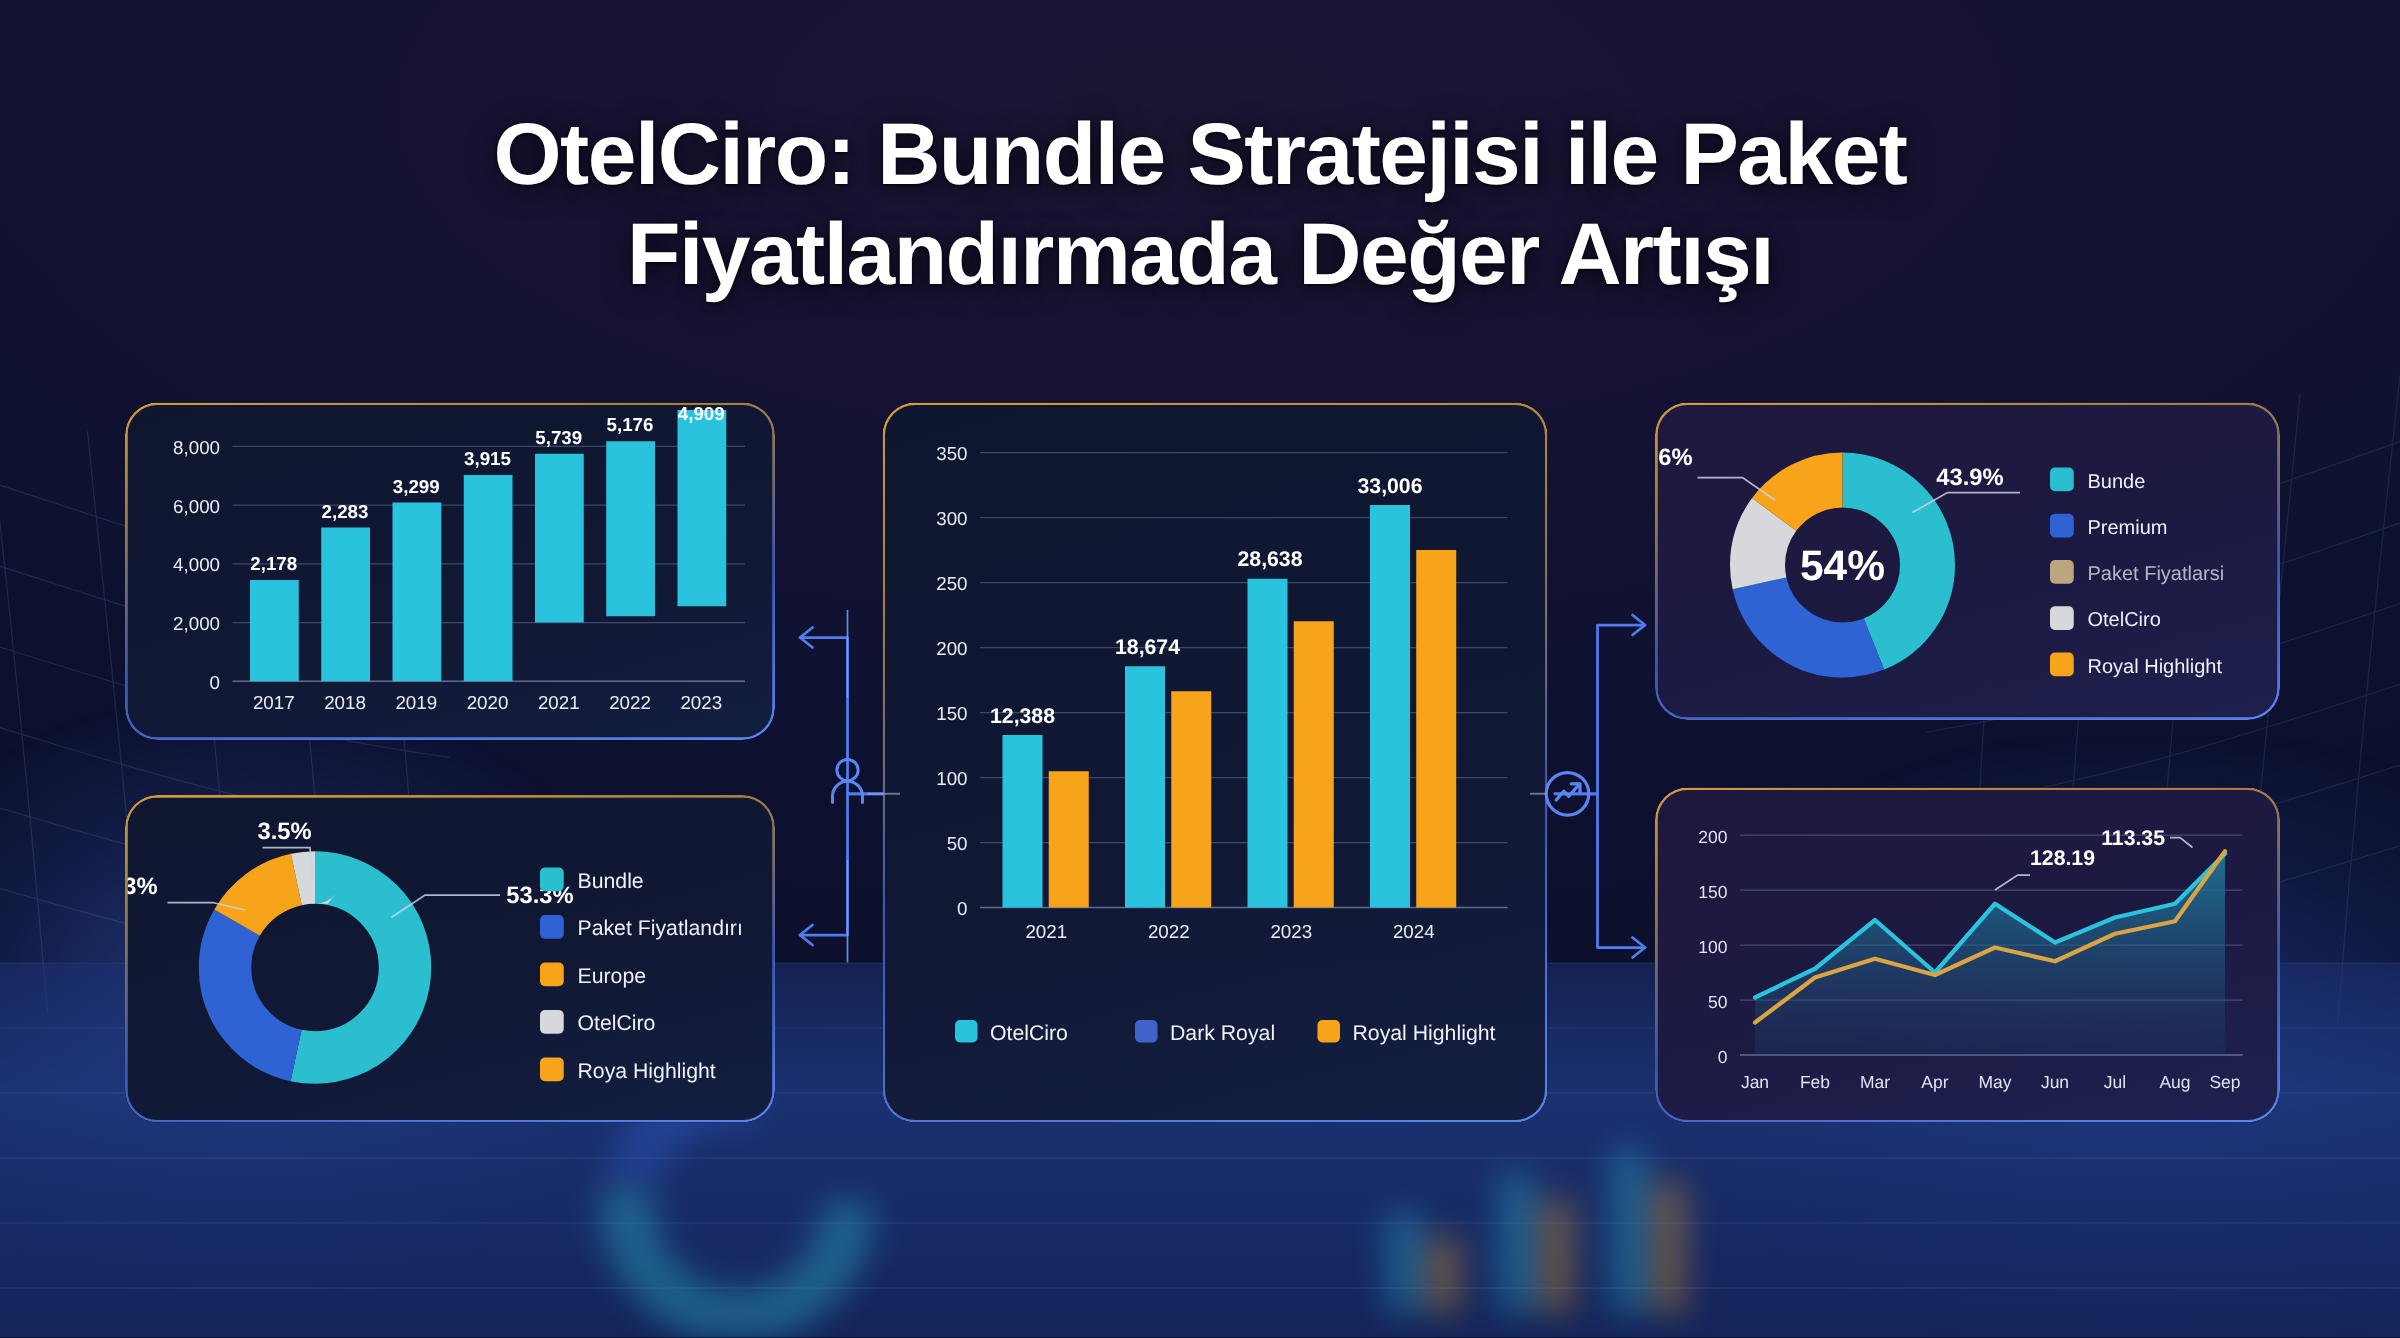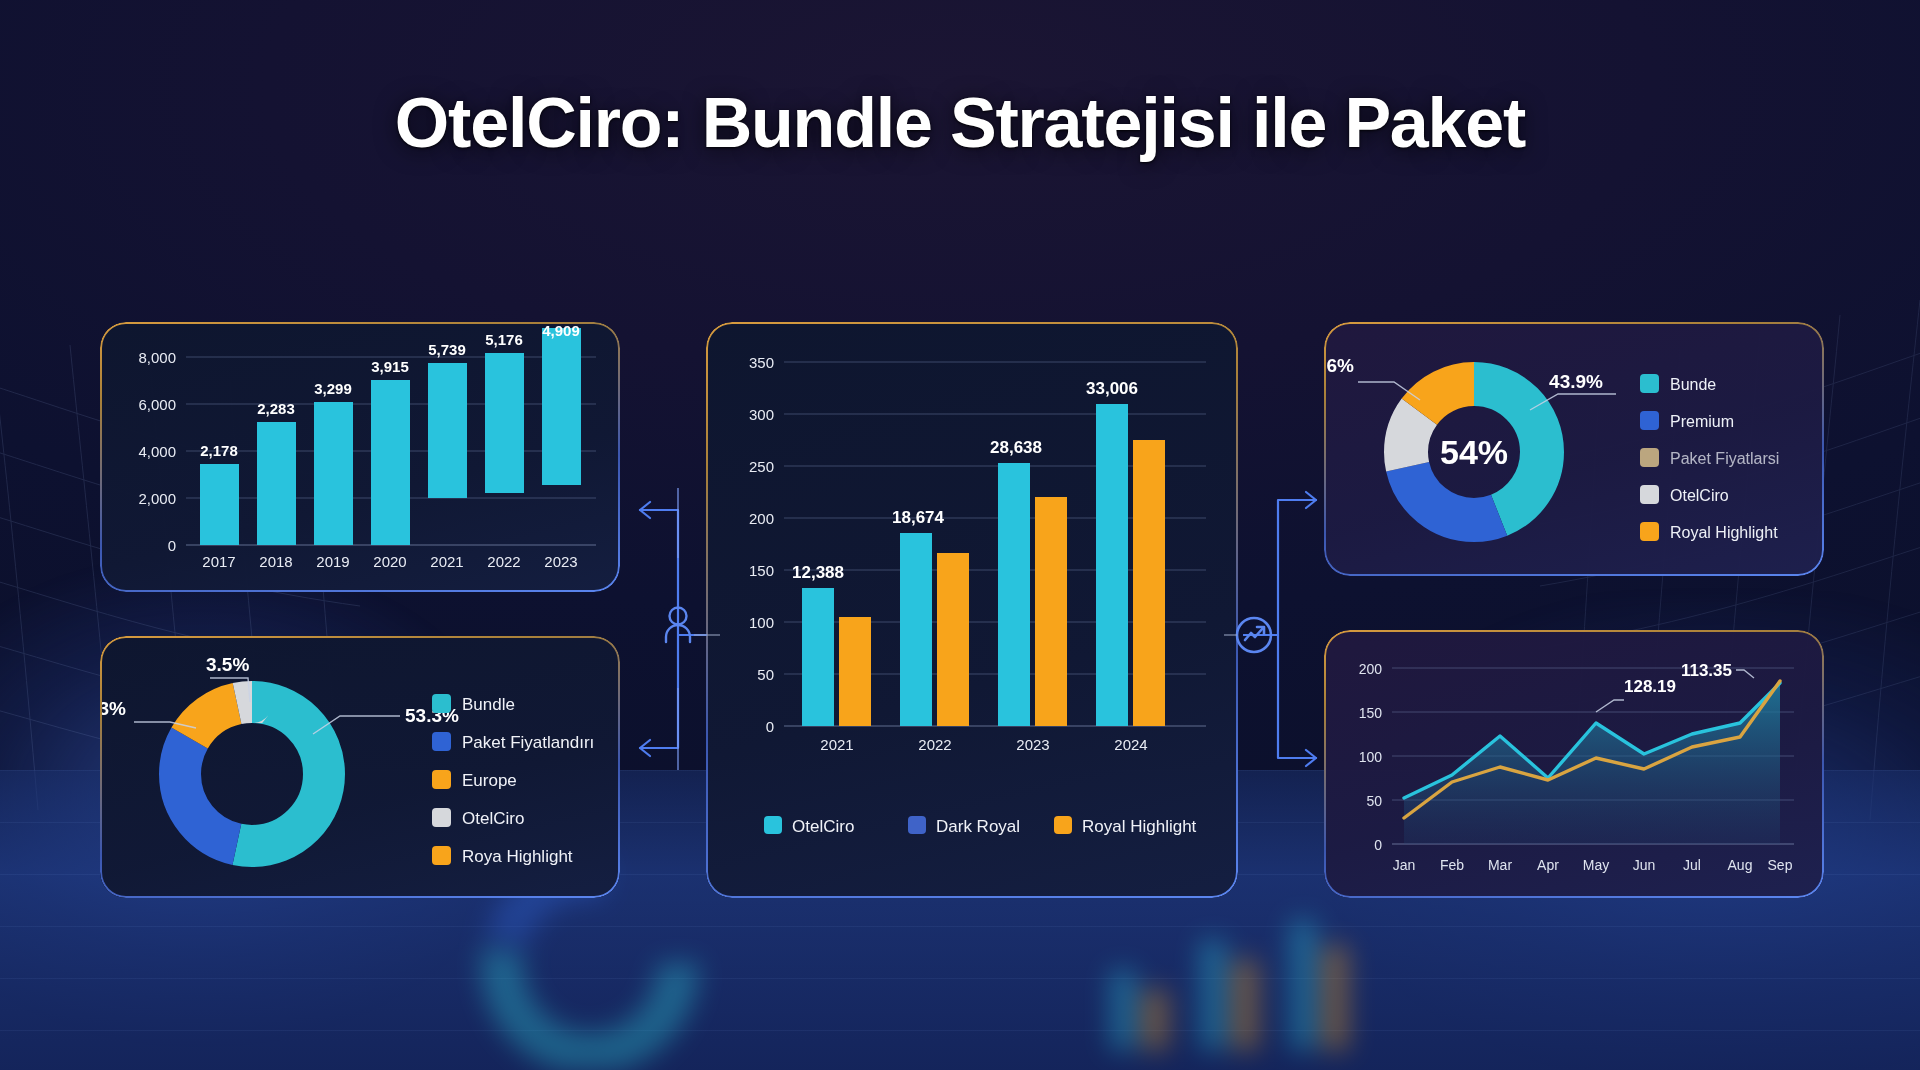--- a/index.html
+++ b/index.html
@@ -156,20 +156,21 @@
       <rect x="62" y="130" width="26" height="60" fill="#f8a41b"></rect>
       <rect x="120" y="80" width="26" height="110" fill="#29c3dd"></rect>
       <rect x="152" y="100" width="26" height="90" fill="#f8a41b"></rect>
       <rect x="210" y="60" width="26" height="130" fill="#29c3dd"></rect>
       <rect x="242" y="86" width="26" height="104" fill="#f8a41b"></rect>
     </g>
   </svg>
 
   <h1 class="title">
     <span>OtelCiro: Bundle Stratejisi ile Paket</span>
+    <span class="l2">Fiyatlandırmada Değer Artışı</span>
   </h1>
 
   <div class="panel panel-dark" id="p-bars-left">
     <svg width="520" height="270" viewBox="0 0 520 270">
       <g class="grid">
         <line class="grid-line" x1="86" y1="35" x2="496" y2="35"></line>
         <line class="grid-line" x1="86" y1="82" x2="496" y2="82"></line>
         <line class="grid-line" x1="86" y1="129" x2="496" y2="129"></line>
         <line class="grid-line" x1="86" y1="176" x2="496" y2="176"></line>
         <line class="axis-line" x1="86" y1="223" x2="496" y2="223"></line>

